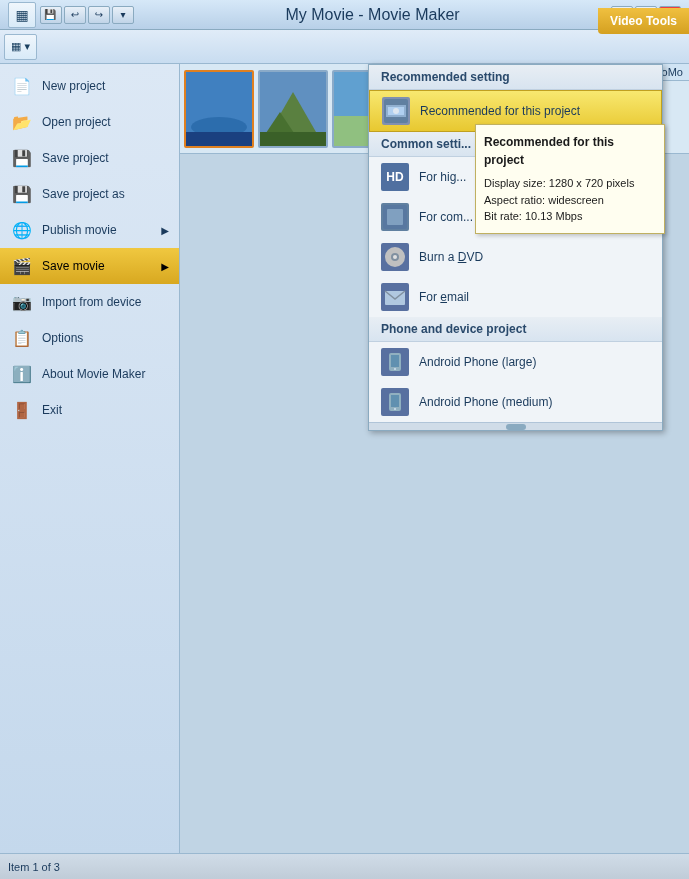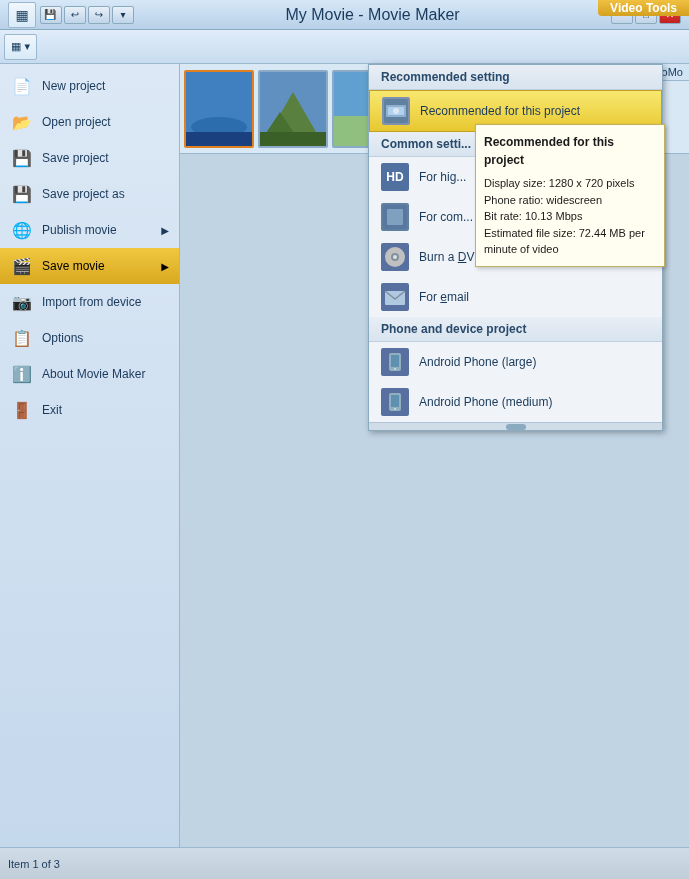--- a/index.html
+++ b/index.html
@@ -38,28 +38,28 @@
       background: linear-gradient(to bottom, #e8f0f8, #c0d4e8);
       border: 1px solid #8aaac0;
       border-radius: 2px;
       display: flex; align-items: center; justify-content: center;
       font-size: 10px; cursor: pointer; color: #1a3a5c;
     }
 
     
     .video-tools-badge {
       position: absolute;
-      top: 0; right: 0;
+      top: 8px; right: 0;
       background: linear-gradient(to bottom, #f0c040, #d4a020);
       color: #fff;
       font-size: 12px;
       font-weight: bold;
       padding: 4px 12px;
       border-bottom-left-radius: 4px;
-      height: 16px;
+      height: 26px;
       display: flex; align-items: center;
     }
 
     
     .toolbar-area {
       height: 34px;
       background: linear-gradient(to bottom, #e0ecf8, #c8dcf0);
       border-bottom: 1px solid #9ab8d0;
       display: flex; align-items: center; padding: 0 4px;
       gap: 2px;
@@ -221,21 +221,21 @@
     .dropdown-scroll-thumb {
       width: 20px; height: 6px;
       background: #8aaac0;
       border-radius: 3px;
     }
 
     
     .status-bar {
       position: absolute;
       bottom: 0; left: 0; right: 0;
-      height: 32px;
+      height: 26px;
       background: linear-gradient(to bottom, #d0dce8, #c0ccd8);
       border-top: 1px solid #9ab8d0;
       display: flex; align-items: center; padding: 0 8px;
       font-size: 11px; color: #1a3a5c;
     }
 
     
     .thumb-sea { background: linear-gradient(to bottom, #4080c0, #6060a0); }
     .thumb-mountain { background: linear-gradient(to bottom, #4080c0, #608040); }
     .thumb-beach { background: linear-gradient(to bottom, #60a0d0, #80c080); }
@@ -435,23 +435,22 @@
 
 
       <div class="dropdown-scrollbar">
         <div class="dropdown-scroll-thumb"></div>
       </div>
     </div>
 
     <div class="tooltip-popup">
       <div class="tooltip-title">Recommended for this project</div>
       <div>Display size: 1280 x 720 pixels</div>
-      <div>Phone ratio: widescreen</div>
+      <div>Aspect ratio: widescreen</div>
       <div>Bit rate: 10.13 Mbps</div>
-      <div>Estimated file size: 72.44 MB per minute of video</div>
     </div>
 
   </div>
 </div>
 
 <div class="status-bar">
   <span>Item 1 of 3</span>
 </div>
 
 </body></html>

